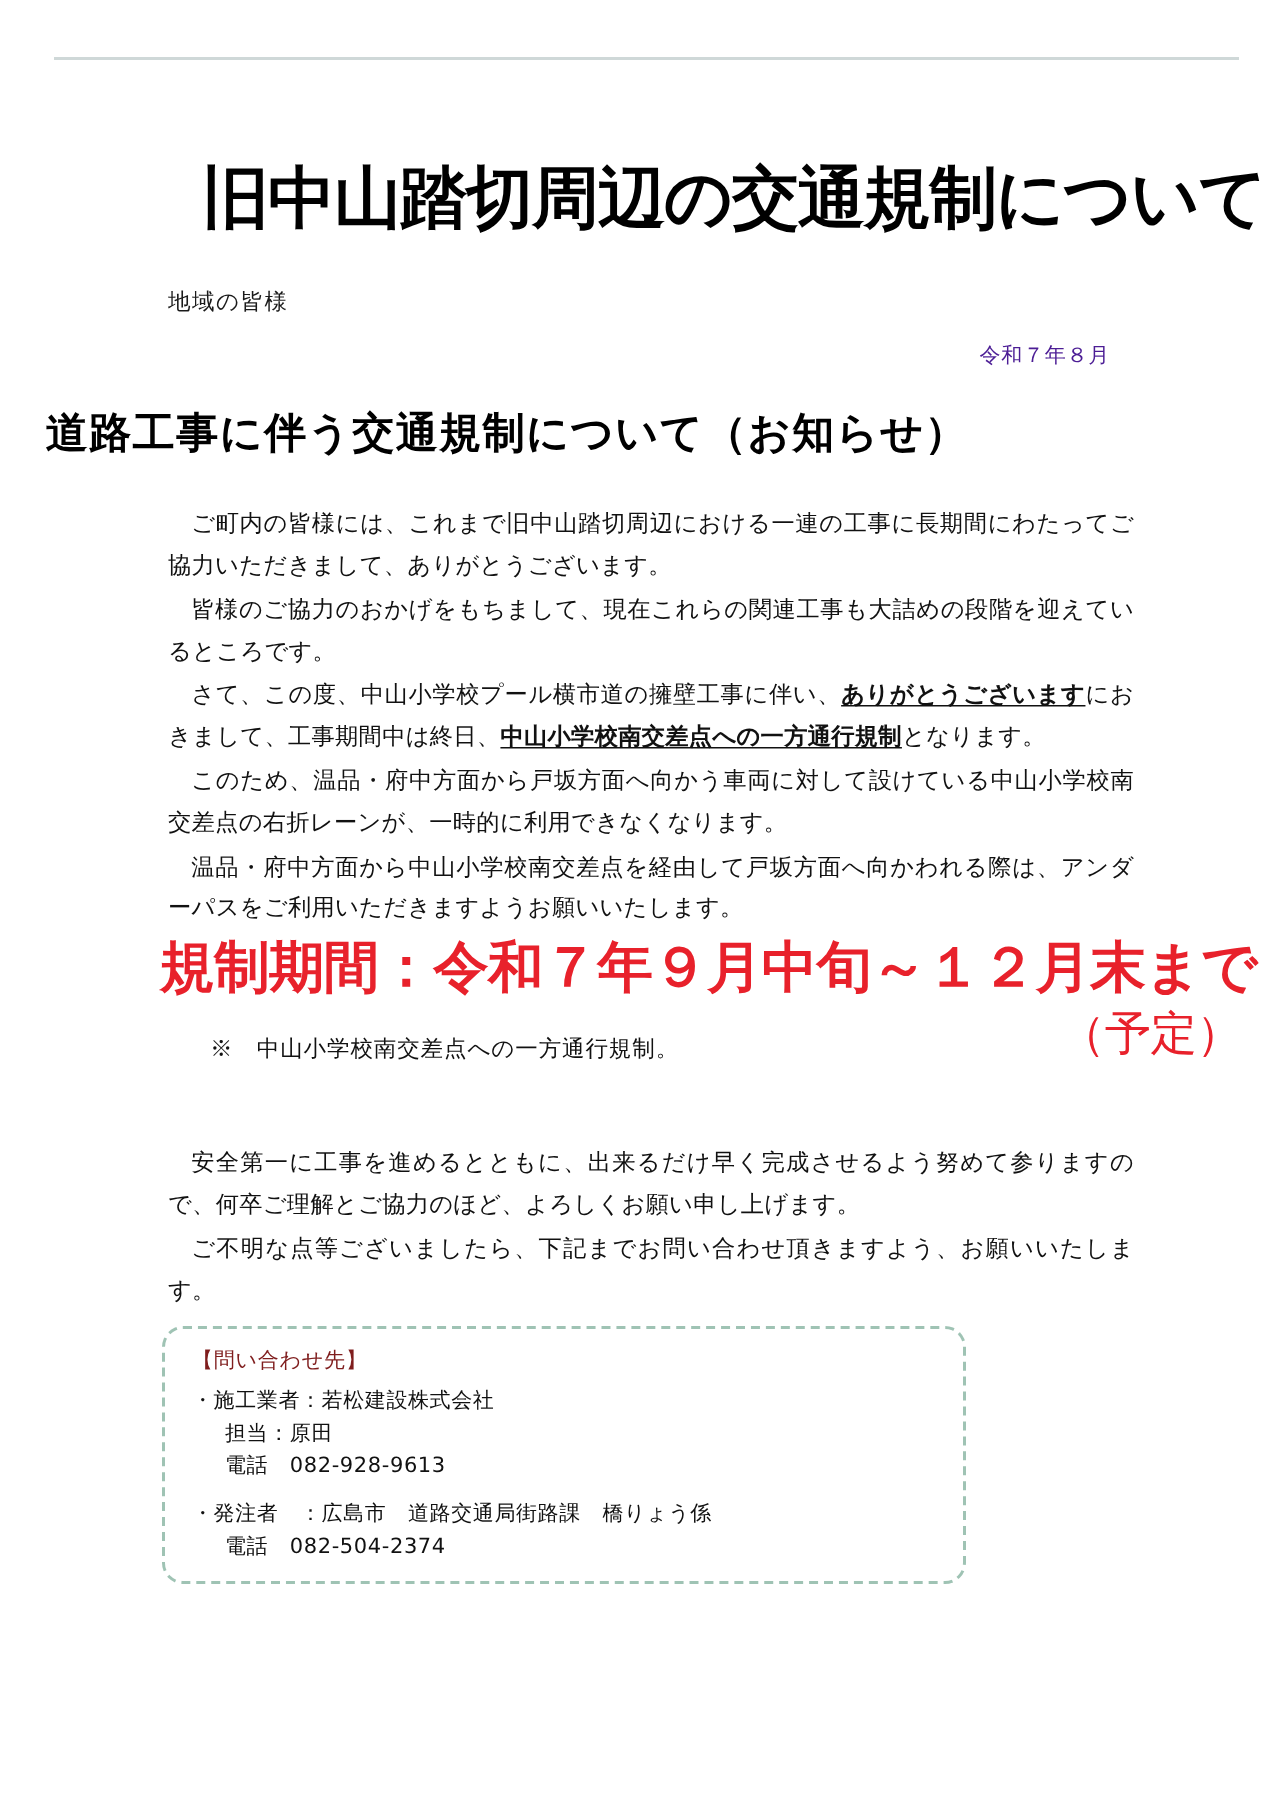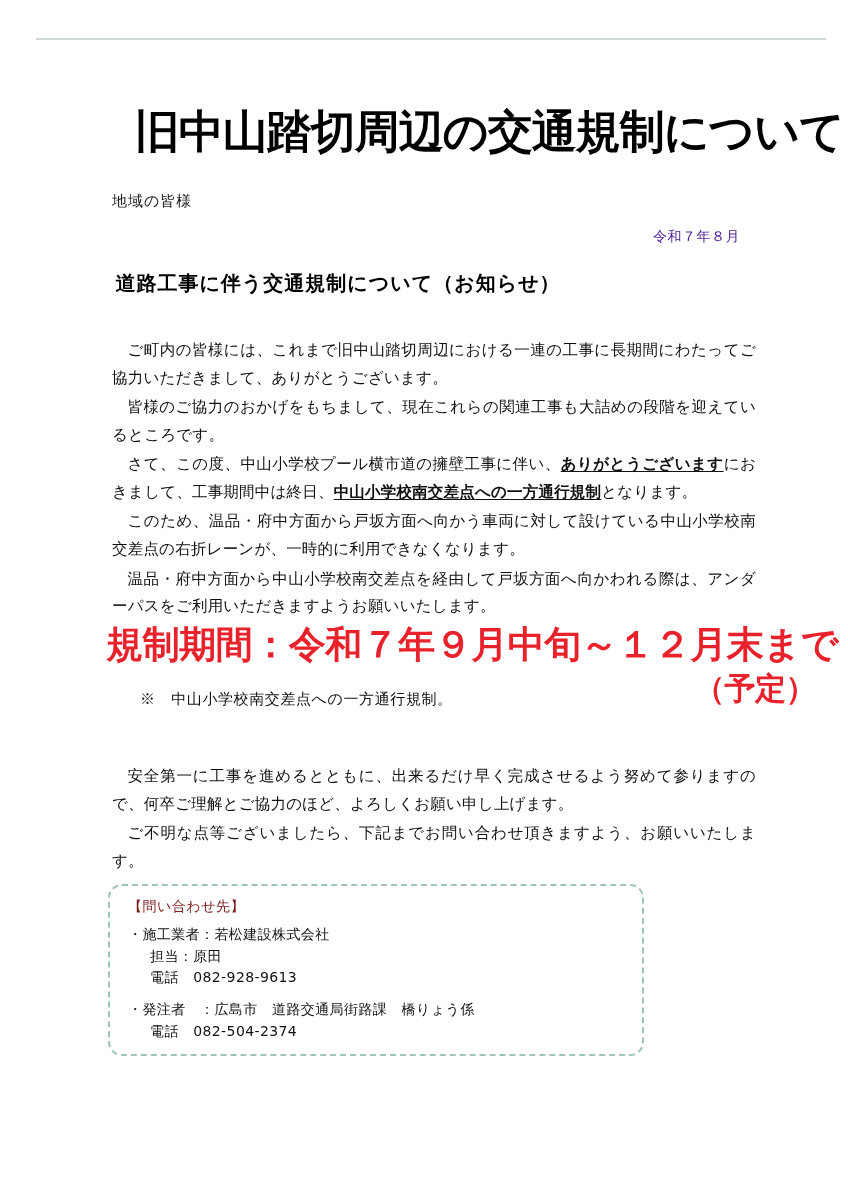--- a/index.html
+++ b/index.html
@@ -61,21 +61,21 @@
     margin-top: 36px;
   }
   .subject {
     position: absolute;
     left: 0;
     top: 270px;
     width: 676px;
     text-align: center;
     font-family: "DejaVu Sans", "Liberation Sans", sans-serif;
     font-weight: bold;
-    font-size: 20px;
+    font-size: 28px;
     letter-spacing: 1px;
     color: #000000;
   }
   .body-block {
     position: absolute;
     left: 112px;
     top: 336px;
     width: 644px;
     font-size: 15.5px;
     line-height: 1.78;
@@ -102,24 +102,24 @@
     font-family: "DejaVu Sans", "Liberation Sans", sans-serif;
     font-weight: bold;
     font-size: 37px;
     color: #e8212b;
     letter-spacing: -0.5px;
     white-space: nowrap;
     text-align: right;
   }
   .period-note {
     position: absolute;
-    right: 32px;
+    right: 20px;
     top: 668px;
     font-family: "DejaVu Sans", "Liberation Sans", sans-serif;
-    font-weight: bold;
+    font-weight: normal;
     font-size: 31px;
     color: #e8212b;
     letter-spacing: -0.5px;
   }
   .asterisk-note {
     position: absolute;
     left: 140px;
     top: 690px;
     font-size: 15px;
     letter-spacing: 0.6px;

